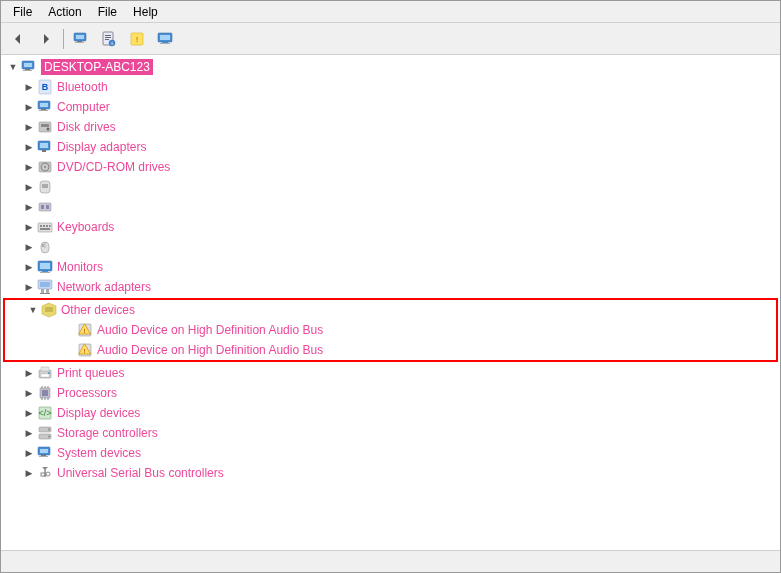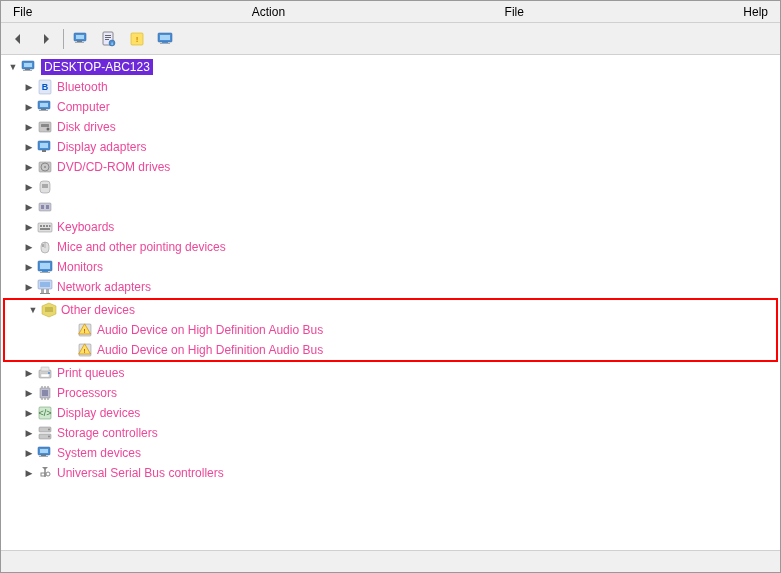--- a/index.html
+++ b/index.html
@@ -57,21 +57,20 @@
     }
 
     .menu-bar {
       height: 22px;
       display: flex;
       align-items: center;
       padding: 0 4px;
       border-bottom: 1px solid #d0d0d0;
       background: #f0f0f0;
       flex-shrink: 0;
-      justify-content: space-between;
     }
     .menu-item {
       padding: 2px 8px;
       cursor: pointer;
       font-size: 12px;
     }
 
     .toolbar {
       height: 32px;
       display: flex;
@@ -233,21 +232,21 @@
       <div class="tree-item" style="padding-left:4px;">
         <span class="expand-btn">▼</span>
         <span class="item-icon">
           <svg width="16" height="16" viewBox="0 0 16 16">
             <rect x="1" y="2" width="12" height="8" rx="1" fill="#4a8fd4" stroke="#2c5f99" stroke-width="0.5"></rect>
             <rect x="3" y="4" width="8" height="4" fill="#a8d4f8"></rect>
             <rect x="4" y="10" width="5" height="2" fill="#777"></rect>
             <rect x="2" y="11" width="9" height="1" fill="#aaa"></rect>
           </svg>
         </span>
-        <span class="item-label" style="background:#6d28d9; color:white; padding:1px 3px;">DESKTOP-ABC123</span>
+        <span class="item-label" style="background:#ec4899; color:white; padding:1px 3px;">DESKTOP-ABC123</span>
       </div>
 
       <div class="tree-item indent-1">
         <span class="expand-btn">▶</span>
         <span class="item-icon">
           <svg width="16" height="16" viewBox="0 0 16 16">
             <rect x="2" y="1" width="12" height="14" rx="1" fill="#e0e8f8" stroke="#99aacc" stroke-width="0.5"></rect>
             <text x="8" y="11" text-anchor="middle" fill="#0055cc" font-size="9" font-weight="bold">B</text>
           </svg>
         </span>
@@ -342,21 +341,20 @@
 
       <div class="tree-item indent-1">
         <span class="expand-btn">▶</span>
         <span class="item-icon">
           <svg width="16" height="16" viewBox="0 0 16 16">
             <rect x="4" y="3" width="8" height="11" rx="4" fill="#e0e0e0" stroke="#888" stroke-width="0.5"></rect>
             <line x1="8" y1="3" x2="8" y2="9" stroke="#888" stroke-width="0.5"></line>
             <rect x="5" y="5" width="2" height="3" rx="0.5" fill="#aaa"></rect>
           </svg>
         </span>
-        <span class="item-label">Mice and other pointing devices</span>
       </div>
 
       <div class="tree-item indent-1">
         <span class="expand-btn">▶</span>
         <span class="item-icon">
           <svg width="16" height="16" viewBox="0 0 16 16">
             <rect x="1" y="2" width="14" height="10" rx="1" fill="#4a8fd4" stroke="#2c5f99" stroke-width="0.5"></rect>
             <rect x="3" y="4" width="10" height="6" fill="#a8d4f8"></rect>
             <rect x="5" y="12" width="6" height="2" fill="#4a8fd4"></rect>
             <rect x="3" y="13" width="10" height="1" fill="#aaa"></rect>

